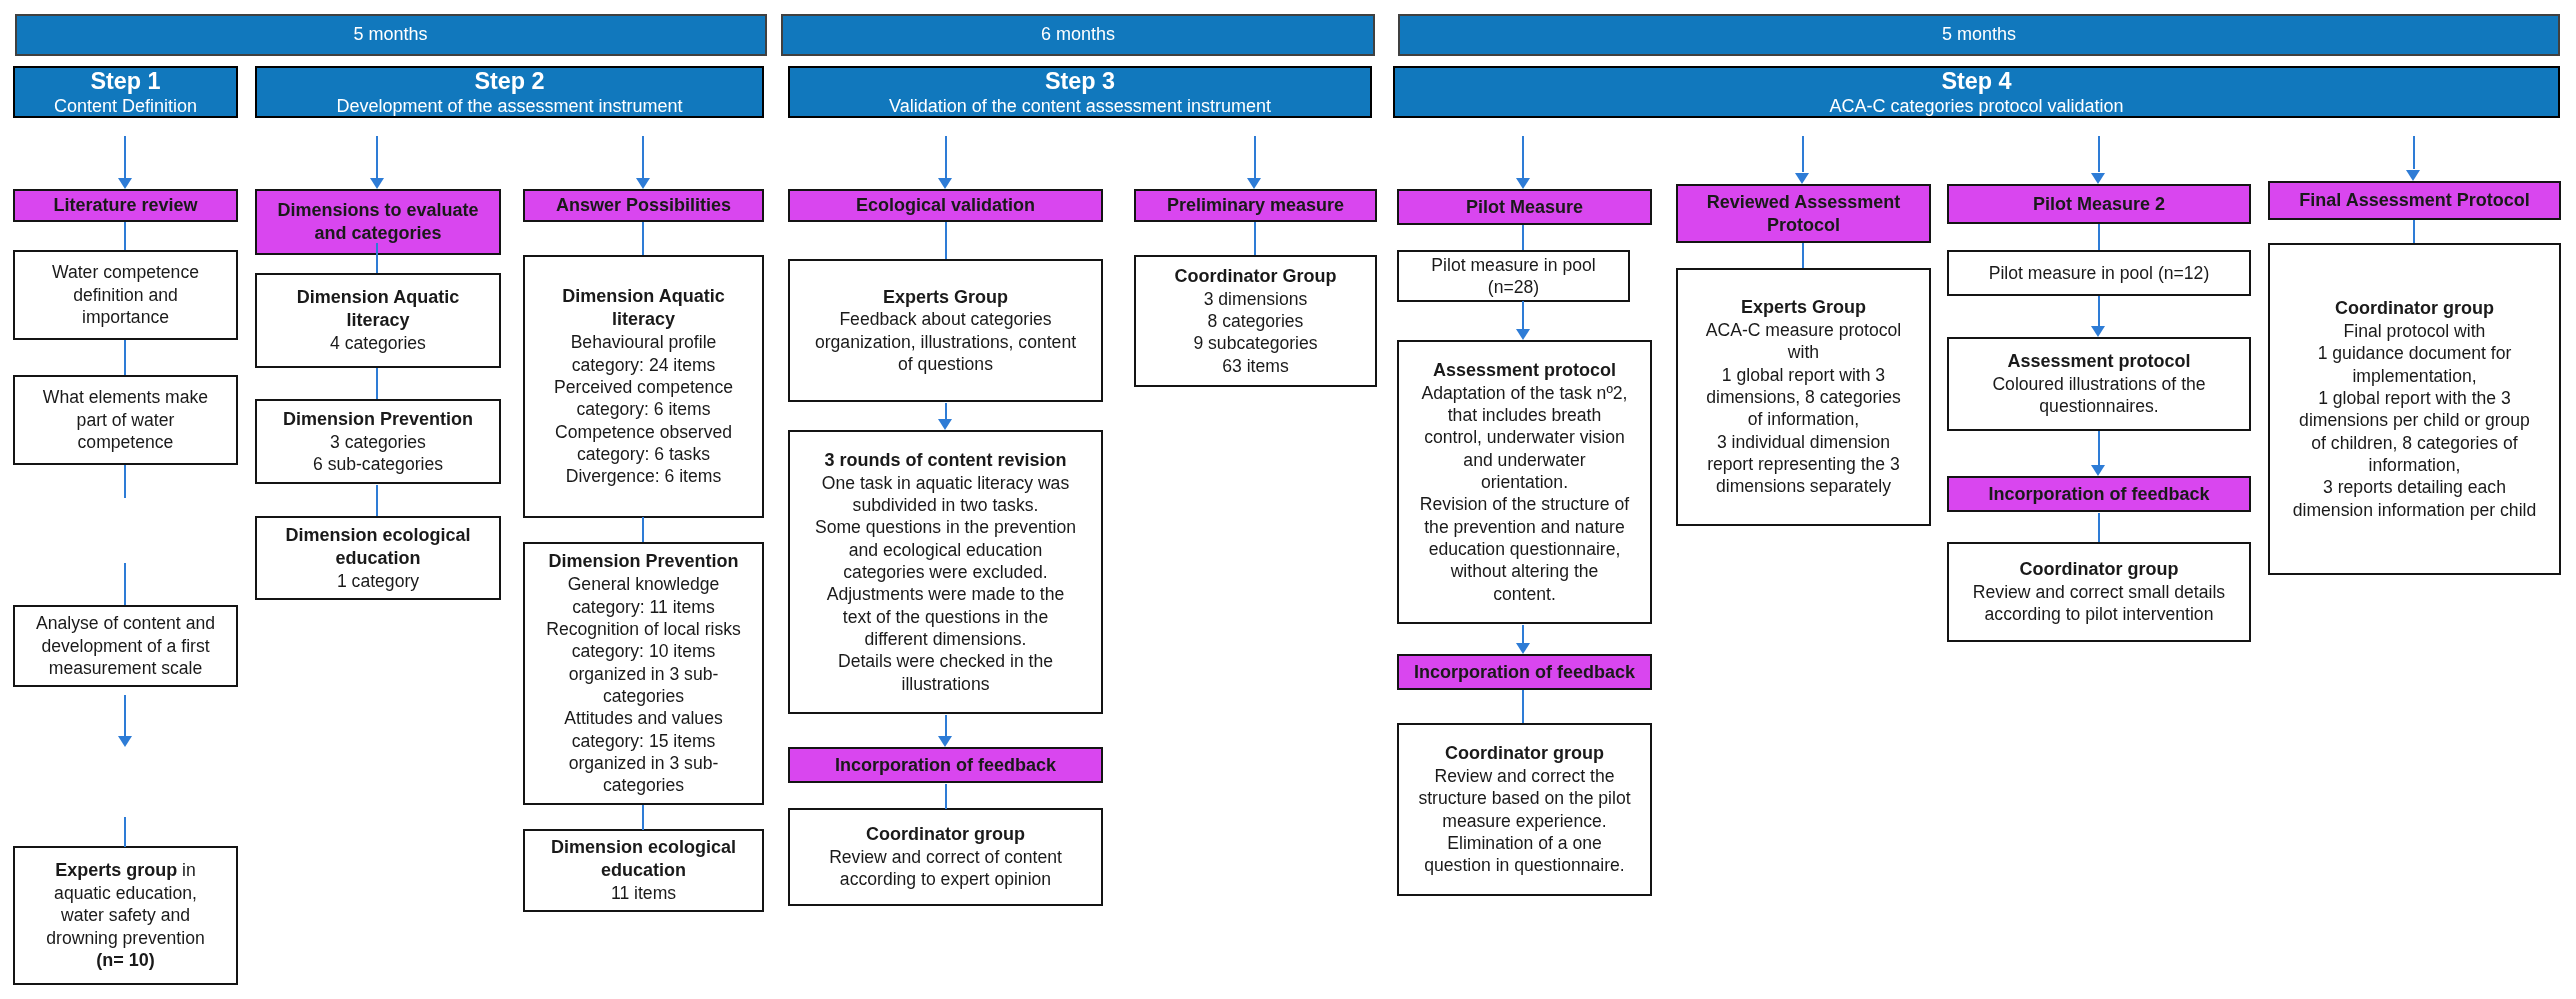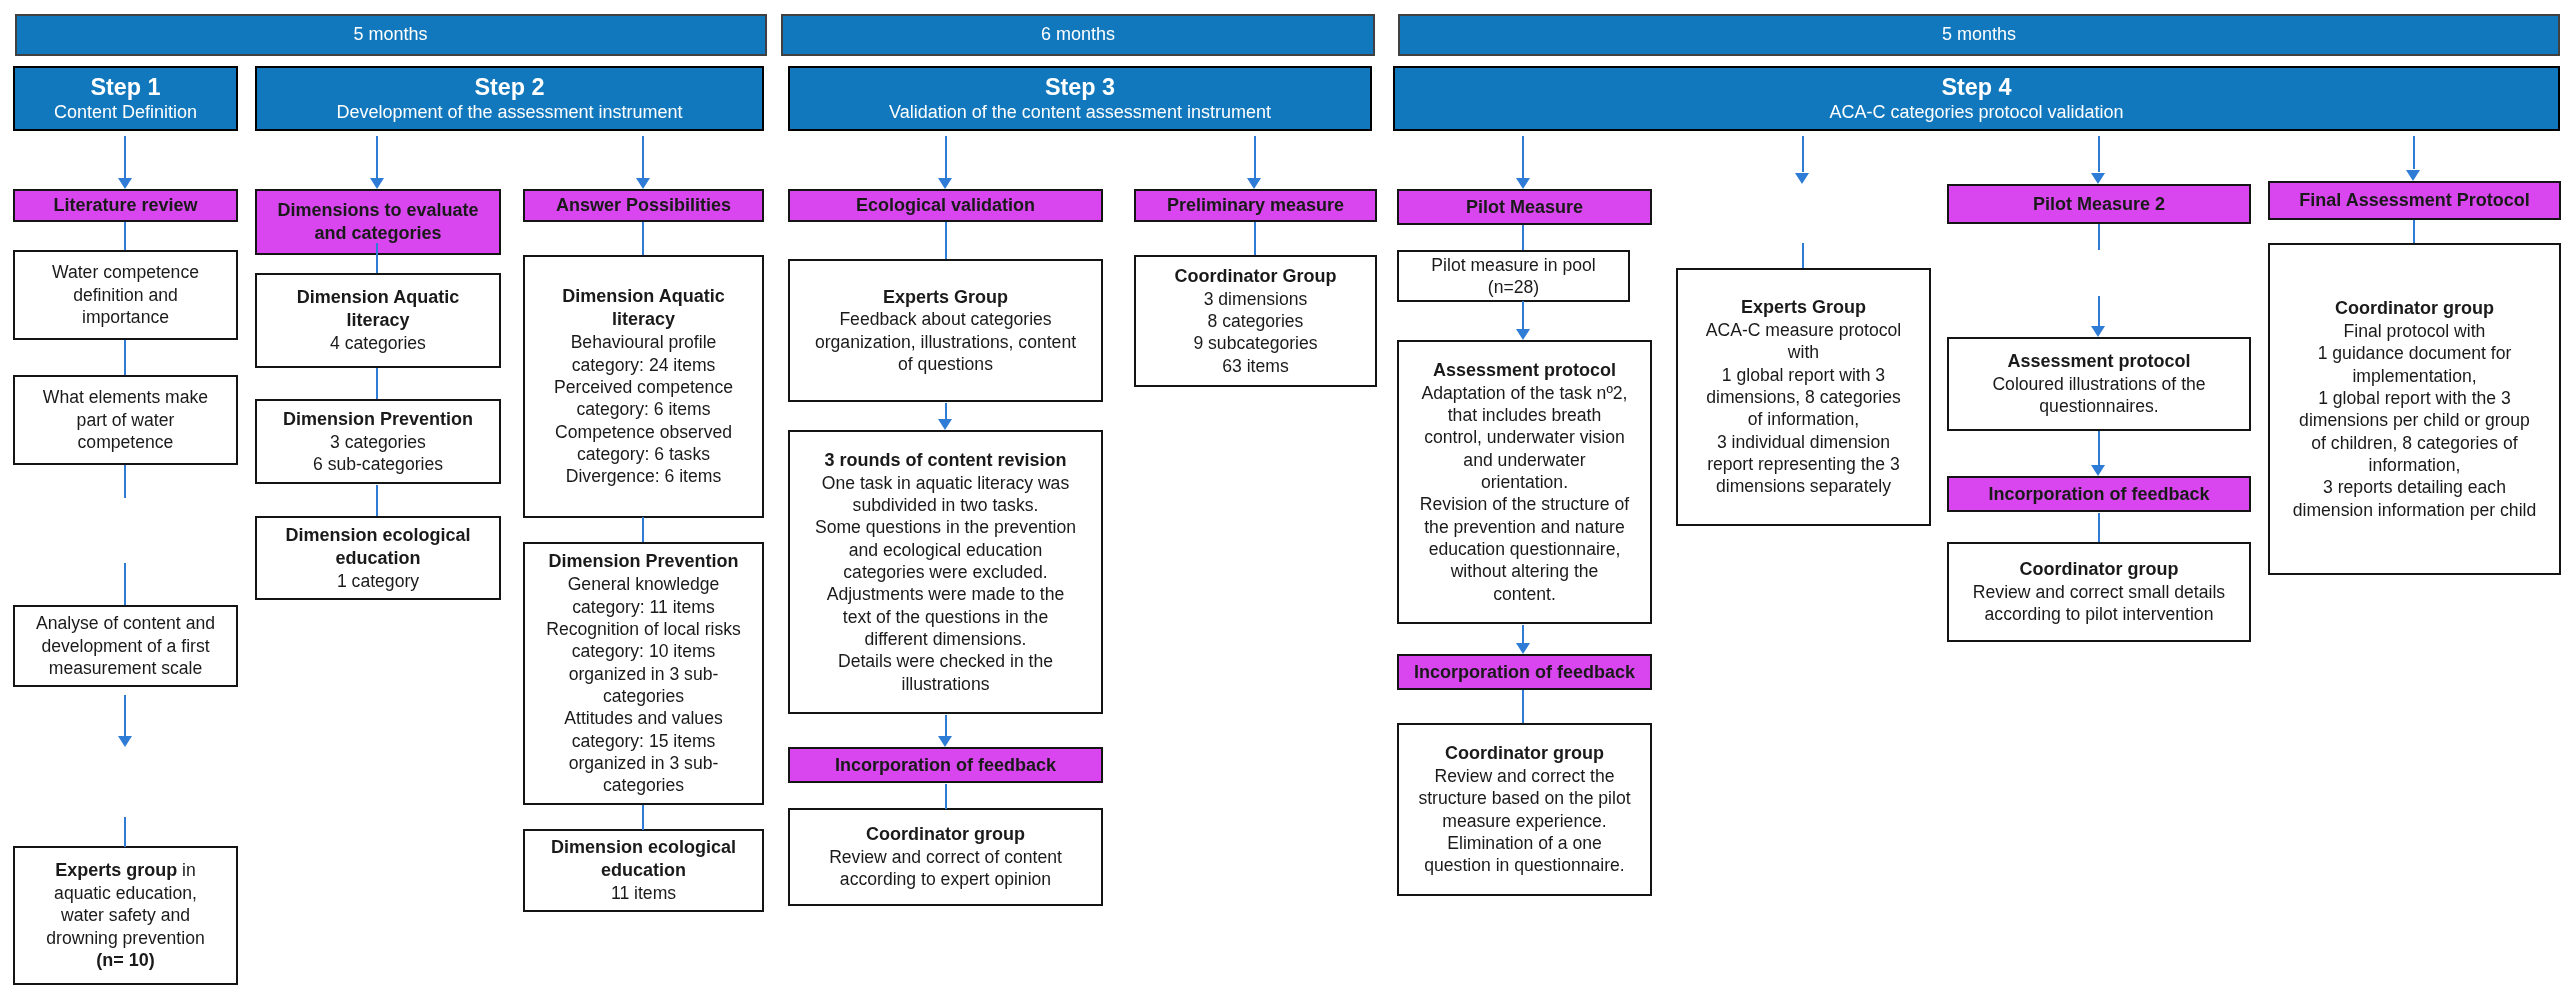--- a/index.html
+++ b/index.html
@@ -2,21 +2,21 @@
 <html style="font-size:9.4px"><head>
 <meta charset="utf-8">
 <style>
   html,body{margin:0;padding:0;background:#ffffff;}
   body{width:2576px;height:999px;font-family:"Liberation Sans",sans-serif;}
   #canvas{position:relative;width:2576px;height:999px;overflow:hidden;background:#fff;}
 
   .tbar{position:absolute;top:13.5px;height:42px;background:#1178bd;border:2.3px solid #404040;
         box-sizing:border-box;display:flex;align-items:center;justify-content:center;
         color:#fff;font-size:18px;}
-  .stephdr{position:absolute;top:66px;height:65px;background:#1178bd;border:2.3px solid #000;
+  .stephdr{position:absolute;top:66px;height:52px;background:#1178bd;border:2.3px solid #000;
         box-sizing:border-box;display:flex;flex-direction:column;align-items:center;
         justify-content:center;color:#fff;text-align:right;}
   .stephdr .st{font-weight:bold;font-size:23.4px;line-height:1.25;}
   .stephdr .ss{font-size:18px;line-height:1.2;}
 
   .box{position:absolute;box-sizing:border-box;background:#fff;border:2.3px solid #141414;
        display:flex;align-items:center;justify-content:center;text-align:center;
        color:#1a1a1a;font-size:17.6px;line-height:1.27;}
   .box .txt{white-space:pre-line;width:100%;padding:2.3px 3.5px;}
   .bt{font-weight:bold;font-size:18px;}
@@ -205,34 +205,41 @@
     </div>
   <div class="box" style="left:1397px;top:723px;width:255px;height:173px">
       <div class="txt"><span class="bt">Coordinator group</span><span>
 Review and correct the
 structure based on the pilot
 measure experience.
 Elimination of a one
 question in questionnaire.</span></div>
     </div>
 
+  <div class="box ghdr" style="left:1676px;top:184px;width:255px;height:59px">
+      <div class="txt">Reviewed Assessment
+Protocol</div>
+    </div>
   <div class="box" style="left:1676px;top:268px;width:255px;height:258px">
       <div class="txt"><span class="bt">Experts Group</span><span>
 ACA-C measure protocol
 with
 1 global report with 3
 dimensions, 8 categories
 of information,
 3 individual dimension
 report representing the 3
 dimensions separately</span></div>
     </div>
 
   <div class="box ghdr" style="left:1947px;top:184px;width:304px;height:40px">
       <div class="txt">Pilot Measure  2</div>
+    </div>
+  <div class="box" style="left:1947px;top:250px;width:304px;height:46px">
+      <div class="txt"><span>Pilot measure in pool  (n=12)</span></div>
     </div>
   <div class="box" style="left:1947px;top:337px;width:304px;height:94px">
       <div class="txt"><span class="bt">Assessment protocol</span><span>
 Coloured illustrations of the
 questionnaires.</span></div>
     </div>
   <div class="box ghdr" style="left:1947px;top:476px;width:304px;height:36px">
       <div class="txt">Incorporation of feedback</div>
     </div>
   <div class="box" style="left:1947px;top:542px;width:304px;height:100px">

